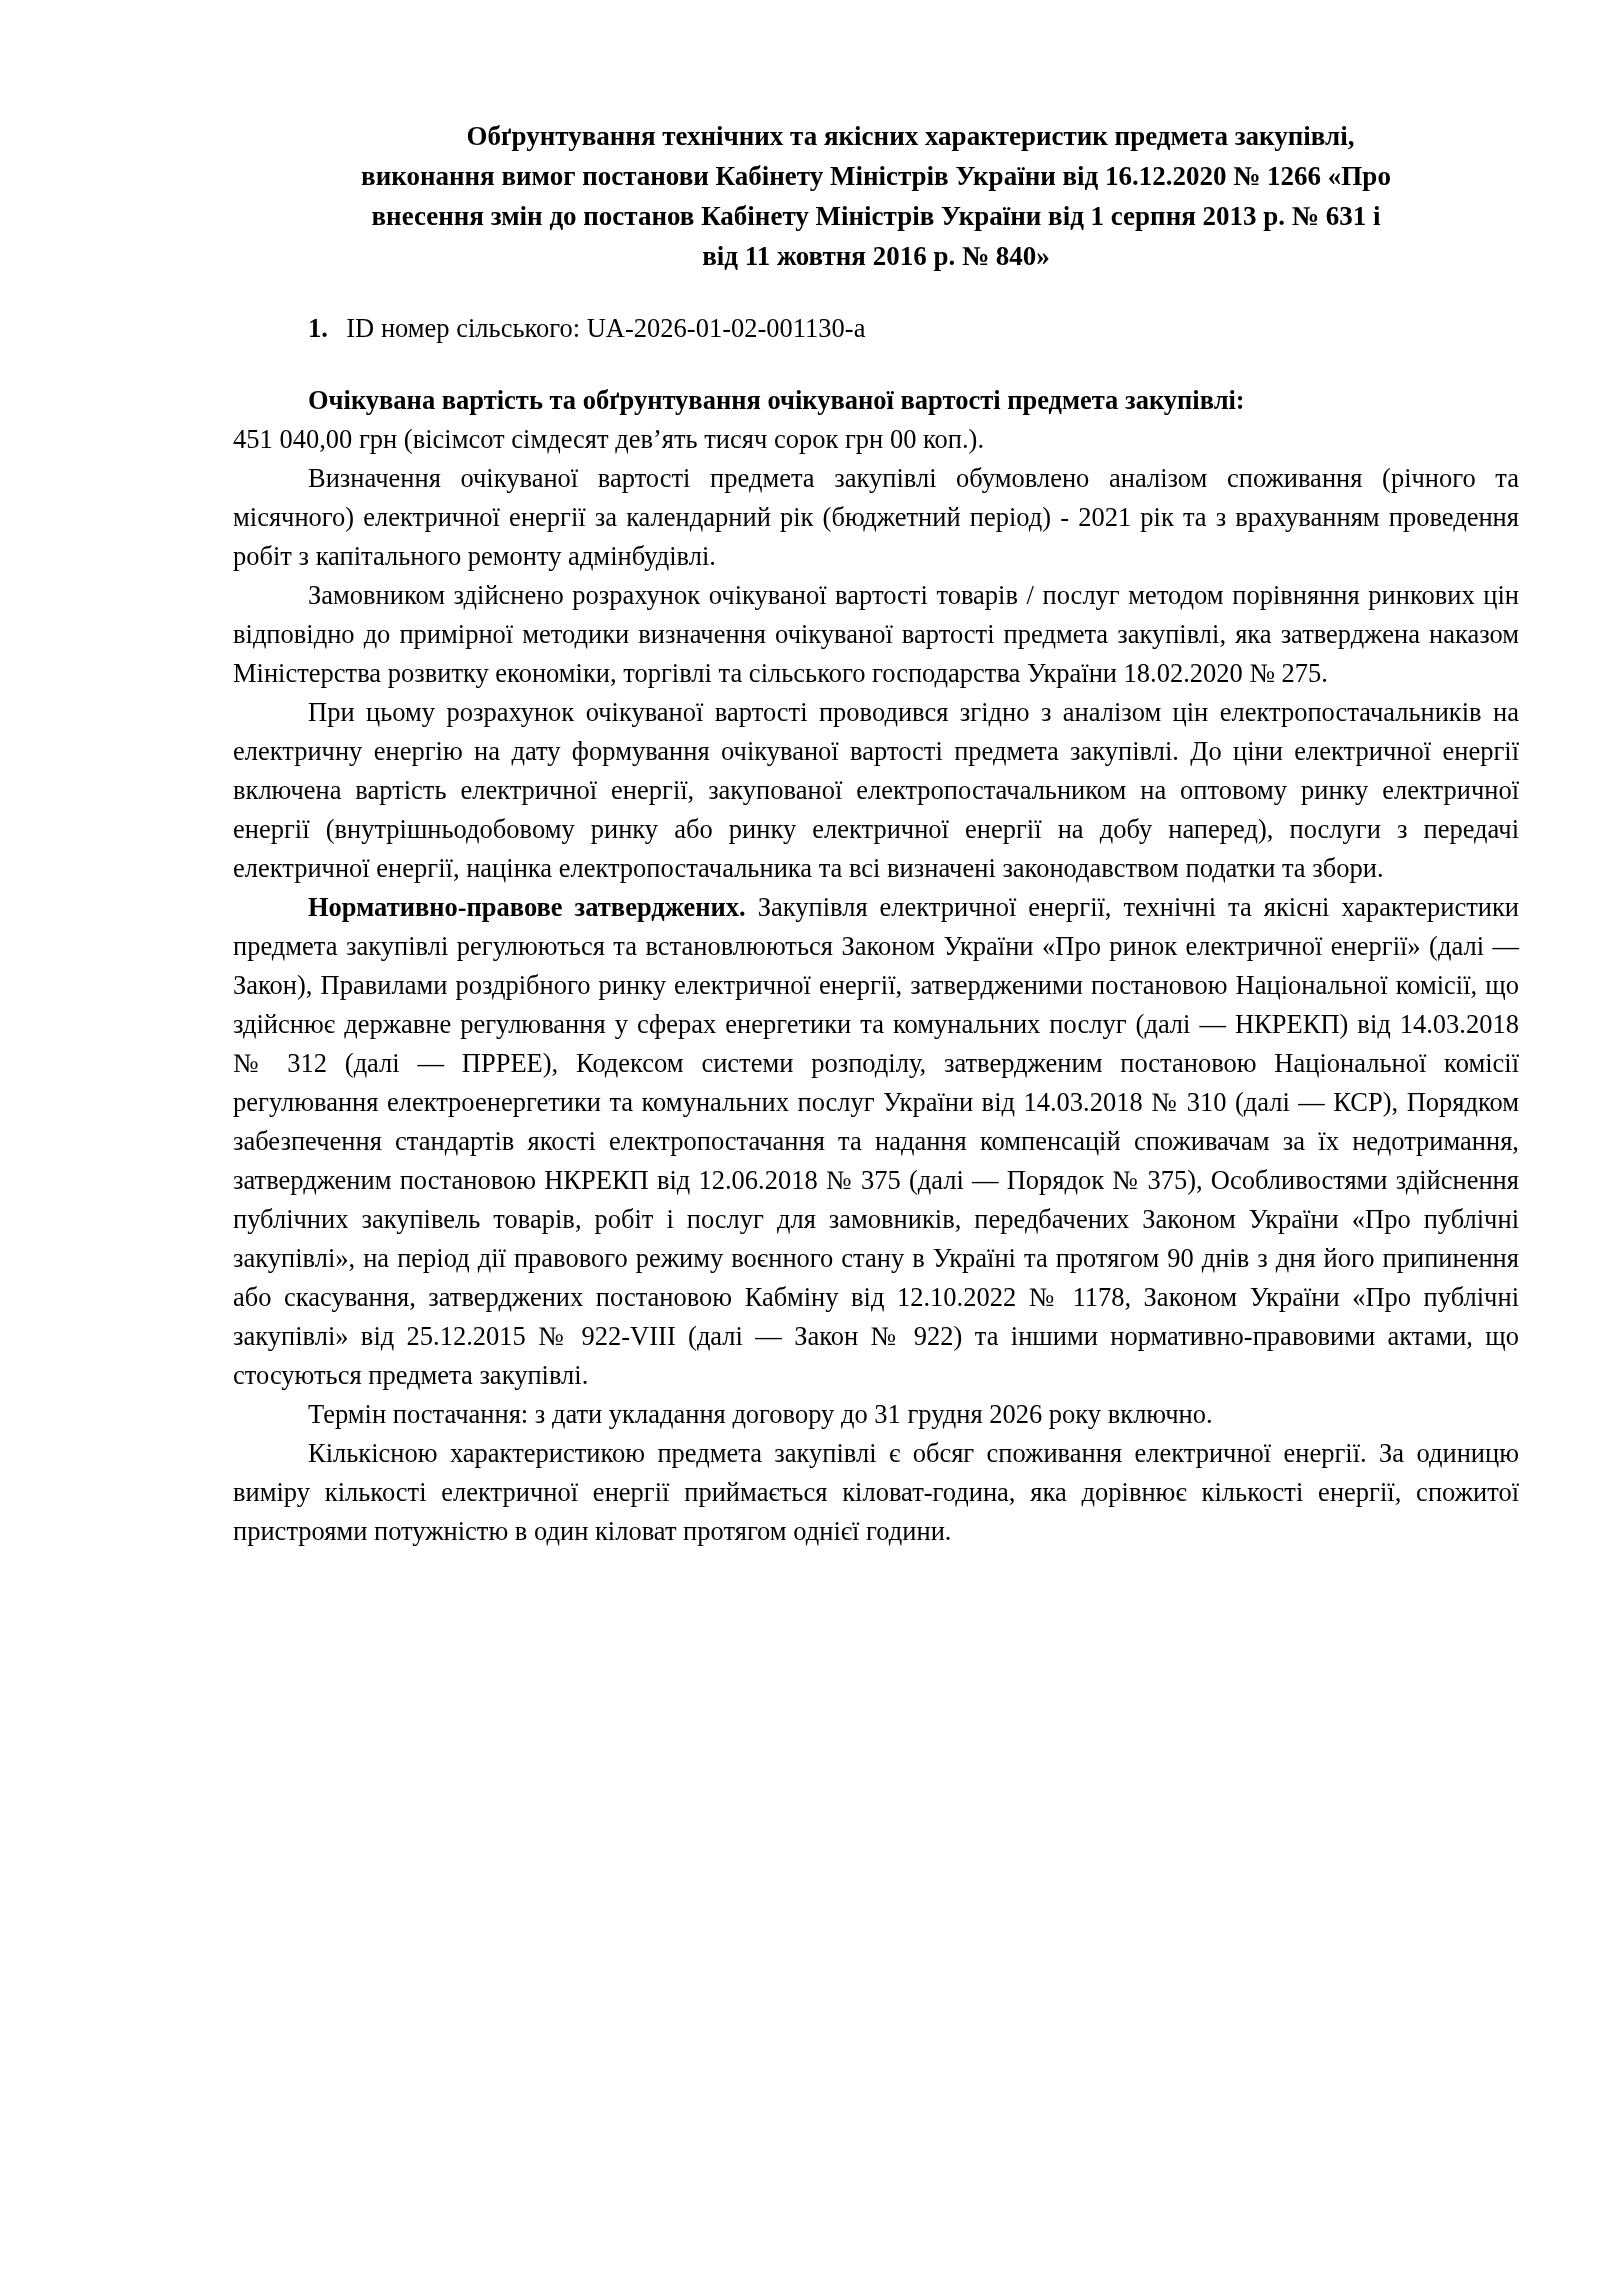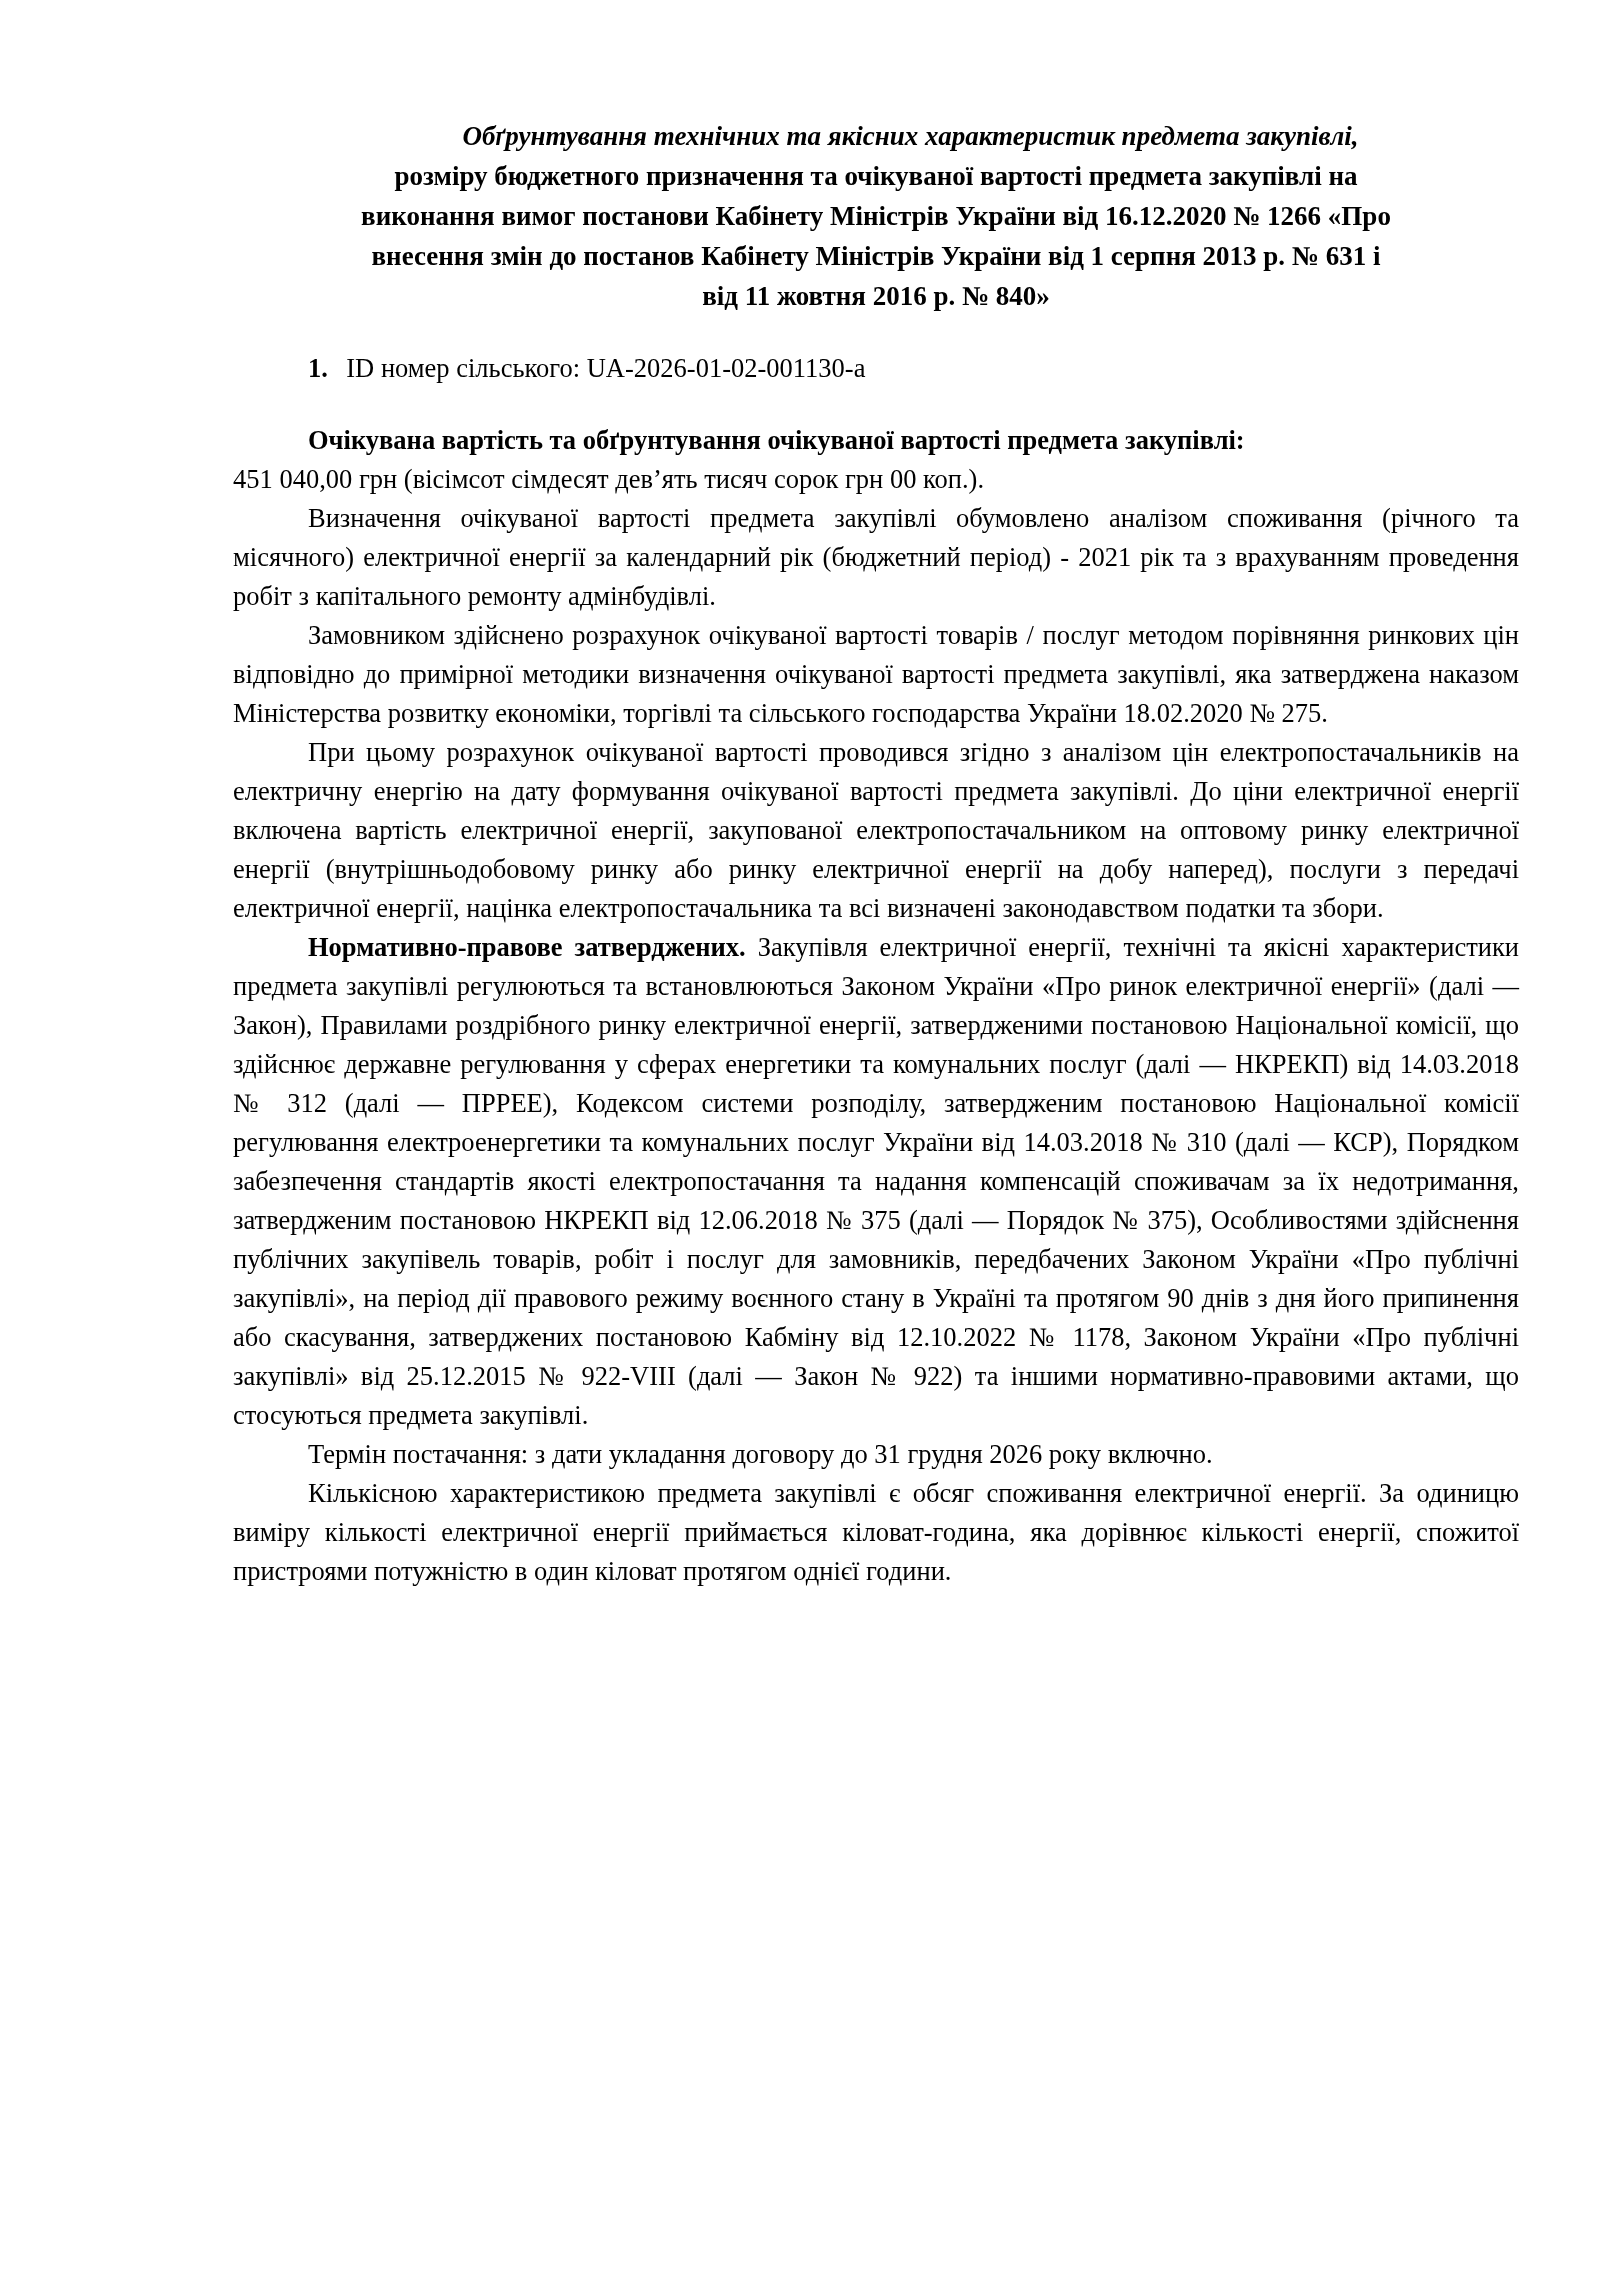--- a/index.html
+++ b/index.html
@@ -20,21 +20,21 @@
     line-height: 39px;
   }
   .title {
     font-weight: bold;
     text-align: center;
     font-size: 27px;
     line-height: 40px;
     margin: 0 0 33px 0;
   }
   .title .tline { display: block; }
-  .title .tline.first { padding-left: 69px; font-style: italic; }
+  .title .tline.first { padding-left: 69px; }
   .numitem {
     text-indent: 75px;
     margin: 0 0 33px 0;
     text-align: justify;
   }
   .numitem b { font-weight: bold; }
   .num1 { margin-right: 11.8px; }
   .bi { font-weight: bold; font-style: italic; }
   .it { font-style: italic; }
   p.para {
@@ -44,21 +44,20 @@
   }
   .bold { font-weight: bold; }
 </style>
 </head>
 <body>
 
 <div class="page">
 
   <div class="title">
     <span class="tline first">Обґрунтування технічних та якісних характеристик предмета закупівлі,</span>
-    <span class="tline">розміру бюджетного призначення та очікуваної вартості предмета закупівлі на</span>
     <span class="tline">виконання вимог постанови Кабінету Міністрів України  від 16.12.2020 № 1266 «Про</span>
     <span class="tline">внесення змін до постанов Кабінету Міністрів України від 1 серпня 2013 р. № 631 і</span>
     <span class="tline">від 11 жовтня 2016 р. № 840»</span>
   </div>
 
   <div class="numitem">
     <b class="num1">1.</b>
     <span>ID номер сільського:</span>
     <span>UA-2026-01-02-001130-a</span>
   </div>

